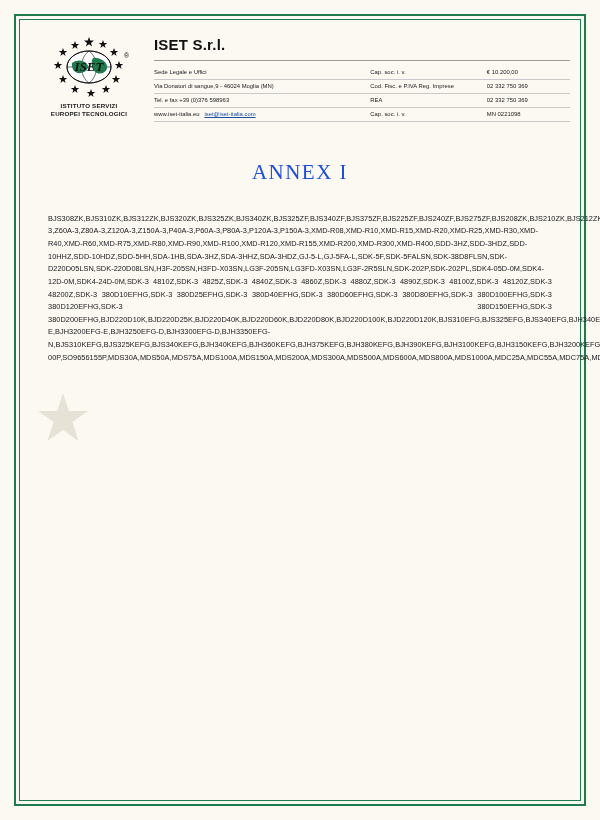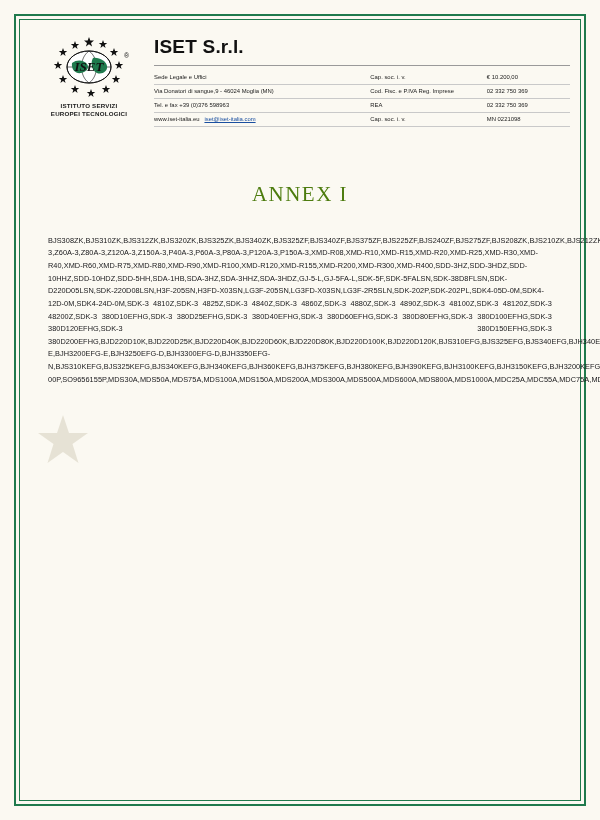--- a/index.html
+++ b/index.html
@@ -73,21 +73,21 @@
     font-weight: bold;
     color: #1b1b1b;
     letter-spacing: 0.2px;
     line-height: 1.35;
   }
   .company-block {
     flex: 1 1 auto;
     padding-left: 6px;
   }
   .company-name {
-    font-size: 19px;
+    font-size: 15px;
     font-weight: bold;
     color: #111111;
     letter-spacing: 0.2px;
     margin-bottom: 7px;
   }
   .company-rule {
     border-bottom: 1px solid #9a9a9a;
     margin-bottom: 5px;
   }
   .info-table {
@@ -123,22 +123,22 @@
     color: #1a4fa0;
     text-decoration: underline;
   }
 
   
   .doc-title {
     text-align: center;
     font-family: "Liberation Serif", serif;
     font-size: 21px;
     letter-spacing: 1.5px;
-    color: #4d7c0f;
-    margin-top: 55px;
+    color: #1d4ed8;
+    margin-top: 38px;
     margin-bottom: 28px;
   }
 
   
   .body-wrap {
     position: relative;
     padding: 0 18px;
   }
   .watermark {
     position: absolute;

